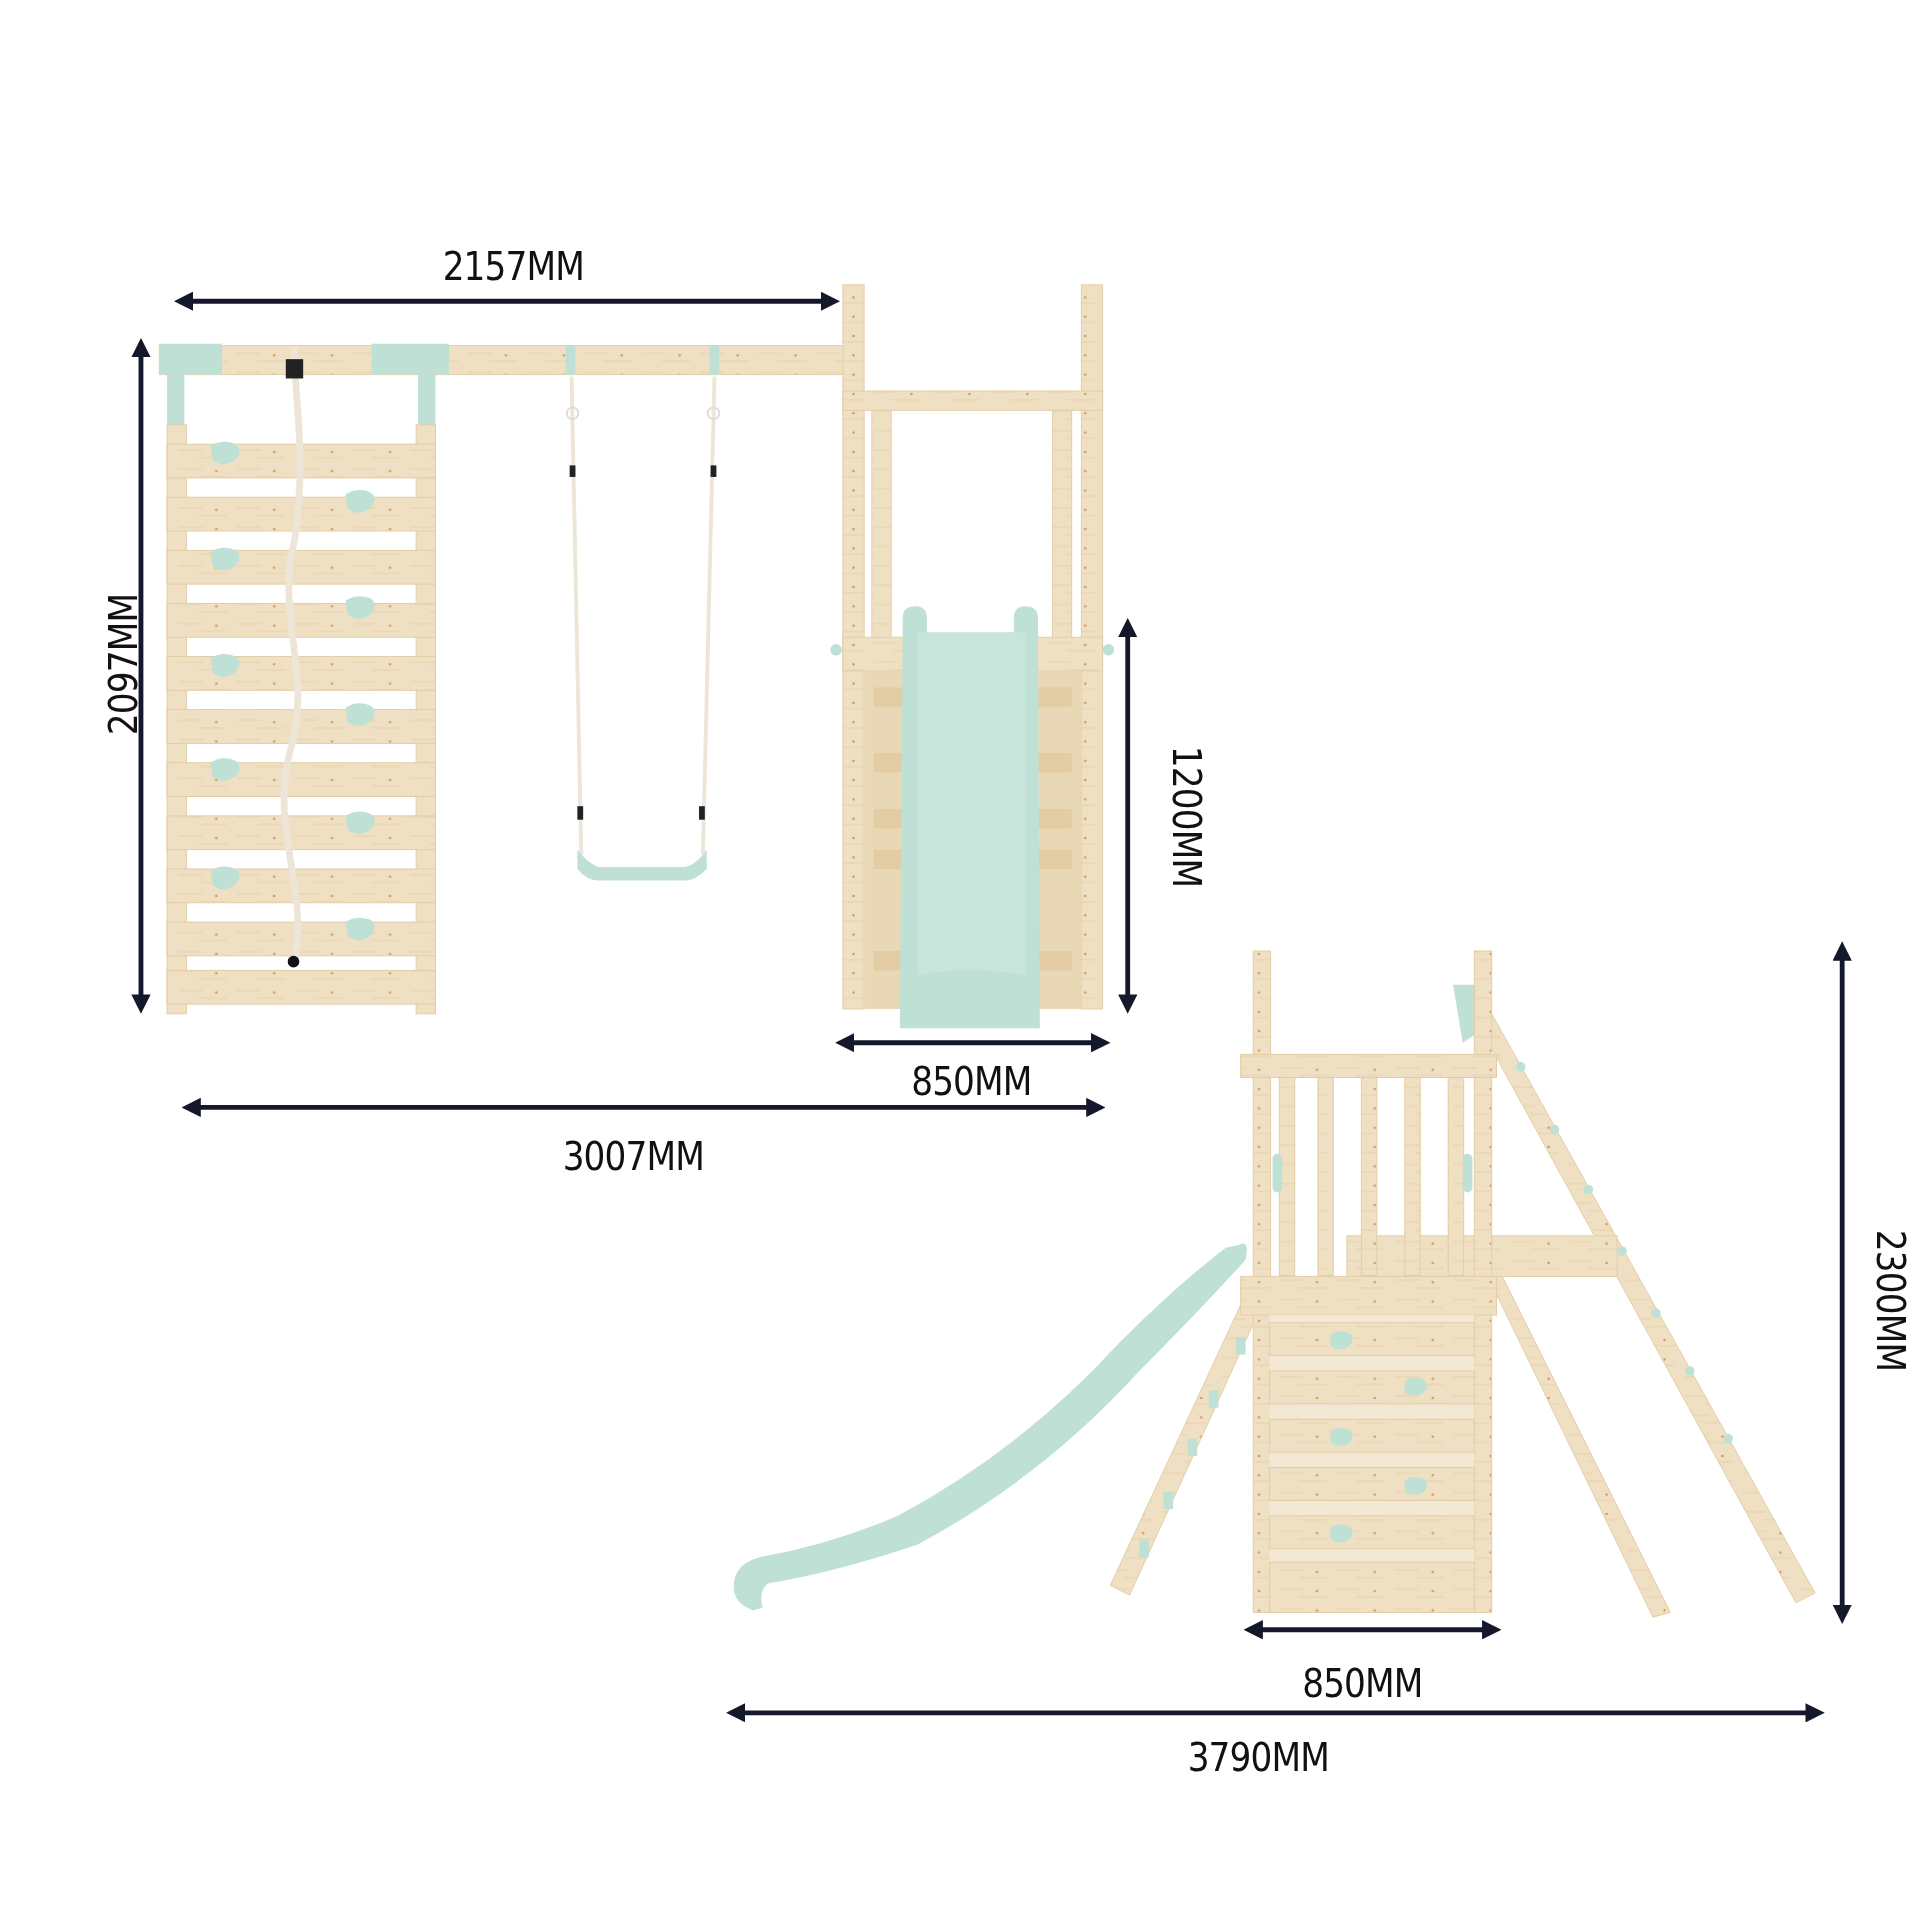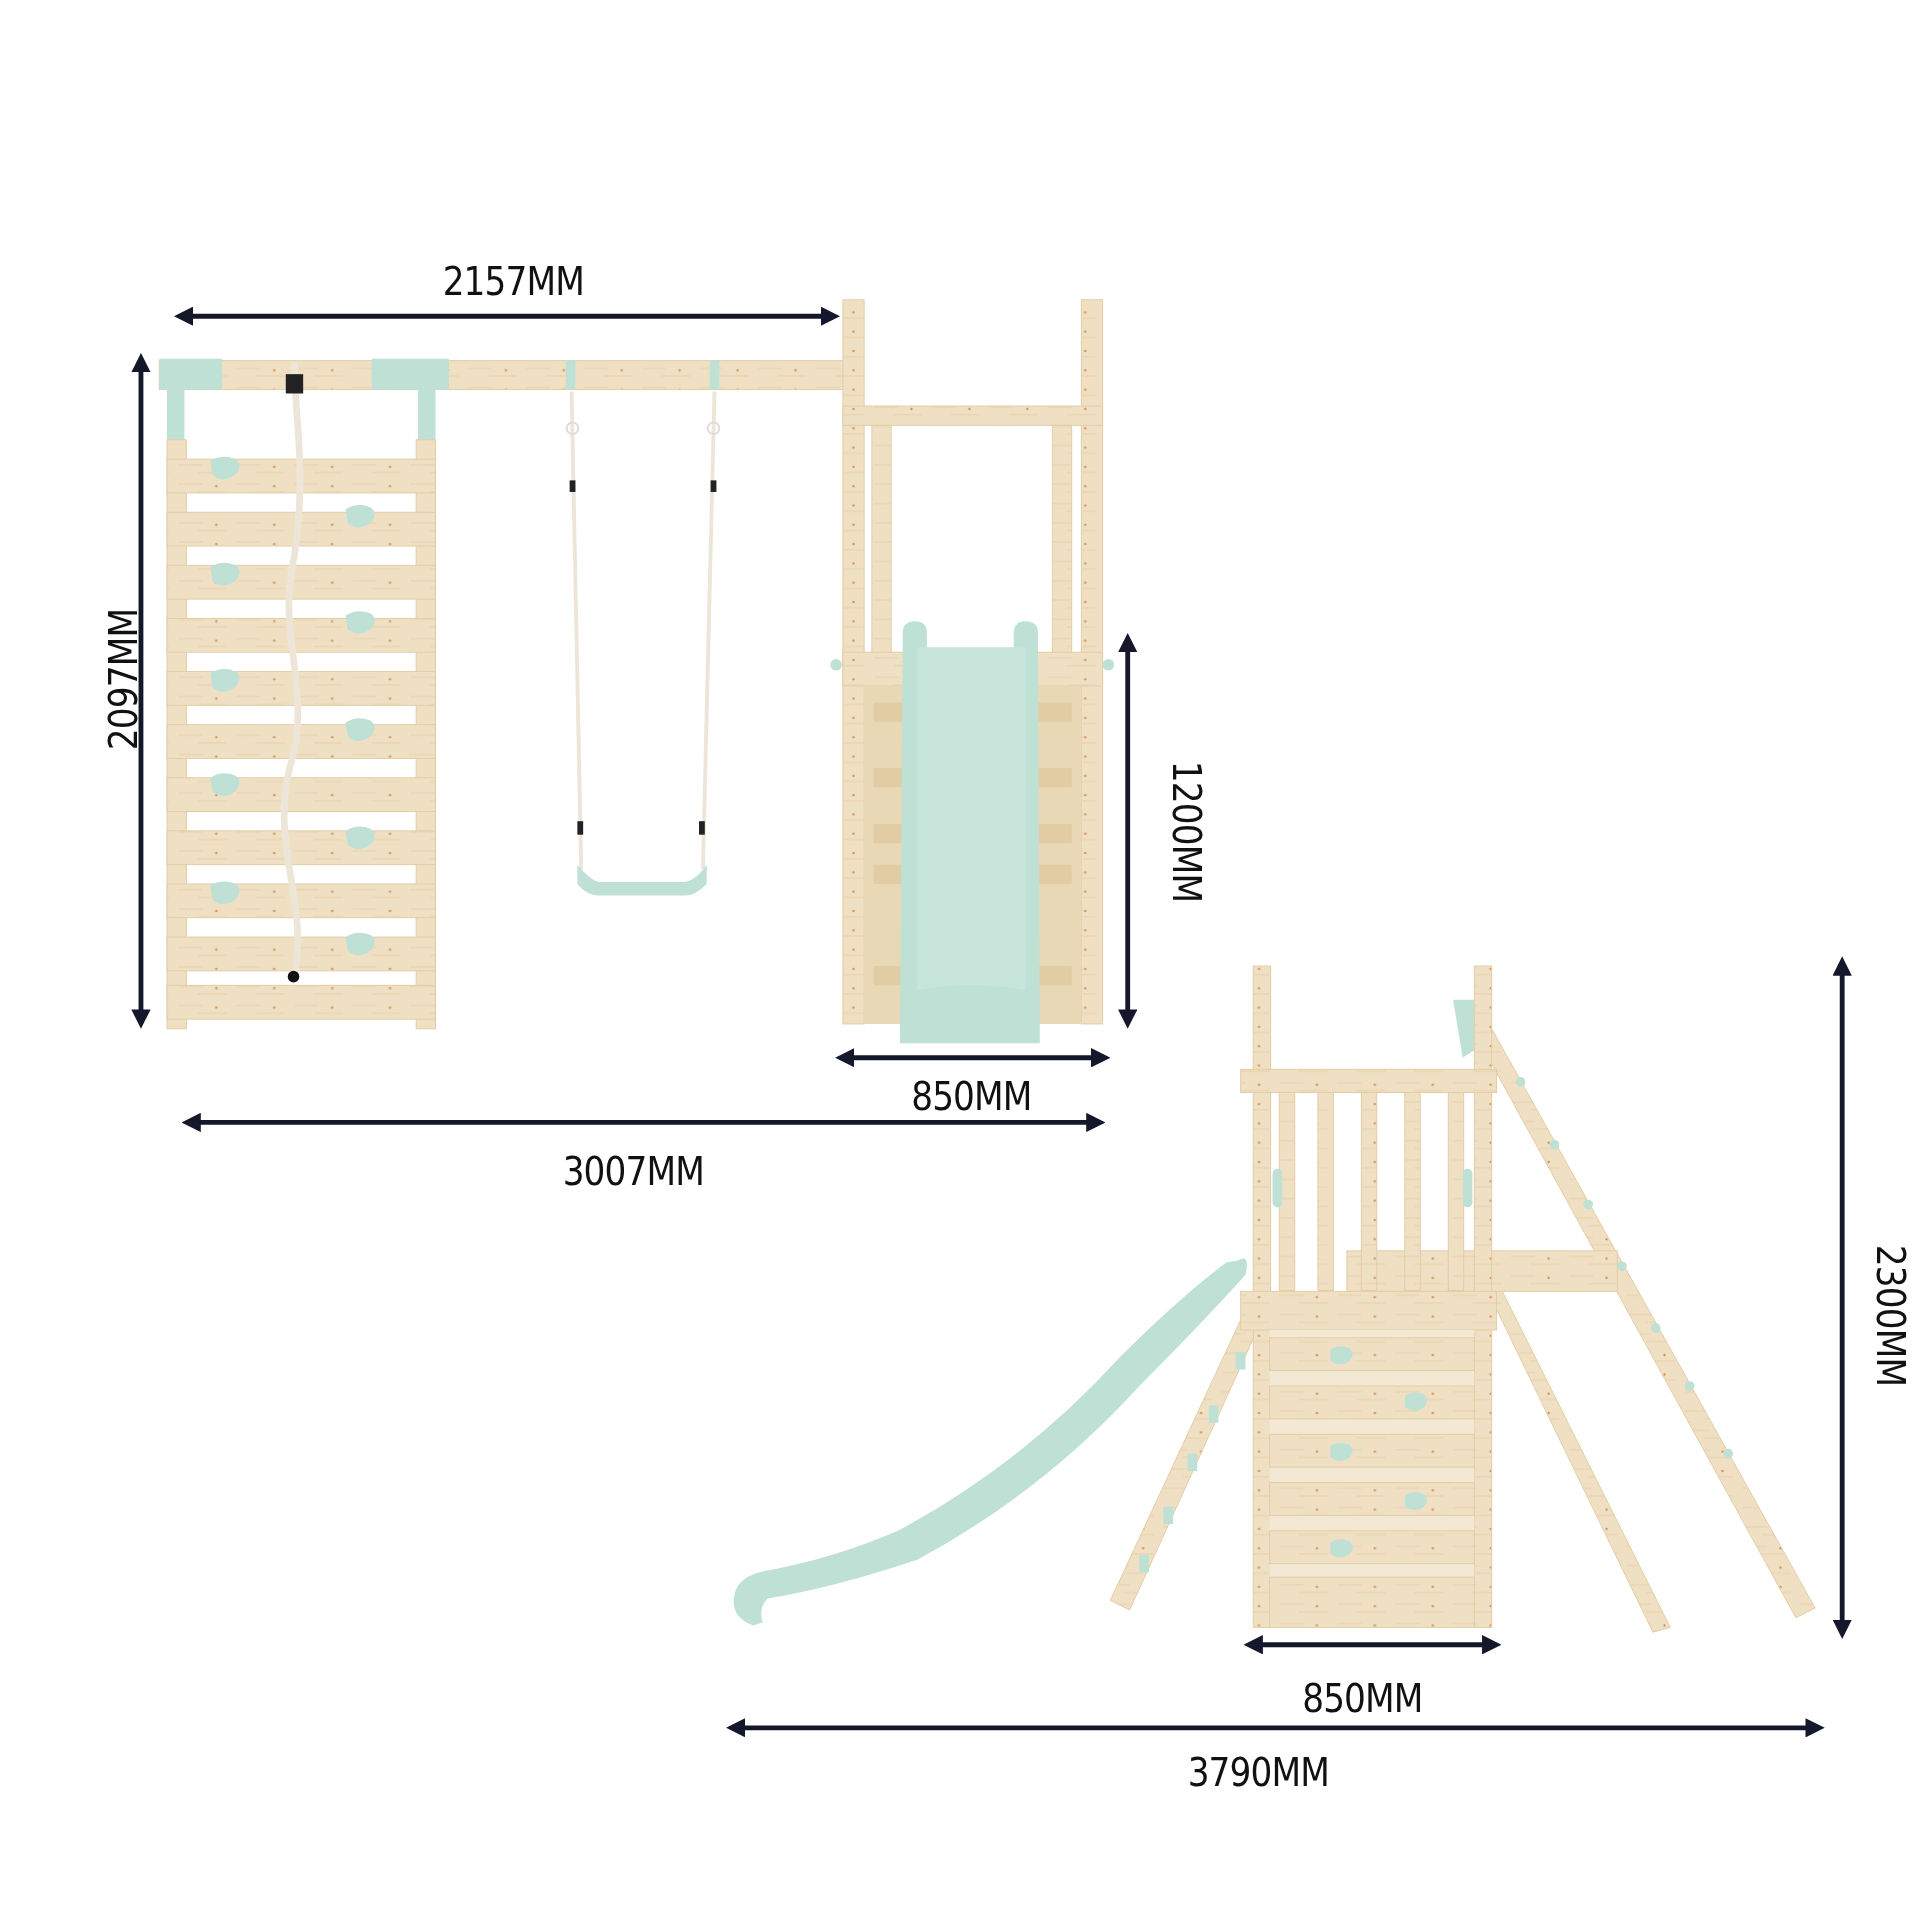--- a/index.html
+++ b/index.html
@@ -1,18 +1,18 @@
 <!DOCTYPE html>
 <html><head>
   <meta charset="utf-8">
   <style>
     html, body { margin: 0; padding: 0; background: #ffffff; }
     body { width: 1931px; height: 1931px; position: relative; overflow: hidden;
            font-family: "Liberation Sans", "DejaVu Sans", sans-serif; }
-    #stage { position: absolute; left: 0; top: 15px; width: 1931px; height: 1669px; }
+    #stage { position: absolute; left: 0; top: 0; width: 1931px; height: 1669px; }
     .dim-label { position: absolute; font-family: "DejaVu Sans", "Liberation Sans", sans-serif;
                  font-size: 39px; color: #111111; letter-spacing: -1px; white-space: nowrap;
                  transform-origin: center center; transform: scaleX(0.88); }
     .dim-label.rot-ccw { transform: rotate(-90deg) scaleX(0.88); }
     .dim-label.rot-cw  { transform: rotate(90deg) scaleX(0.88); }
   </style>
 </head>
 <body>
 
 <div id="stage">

